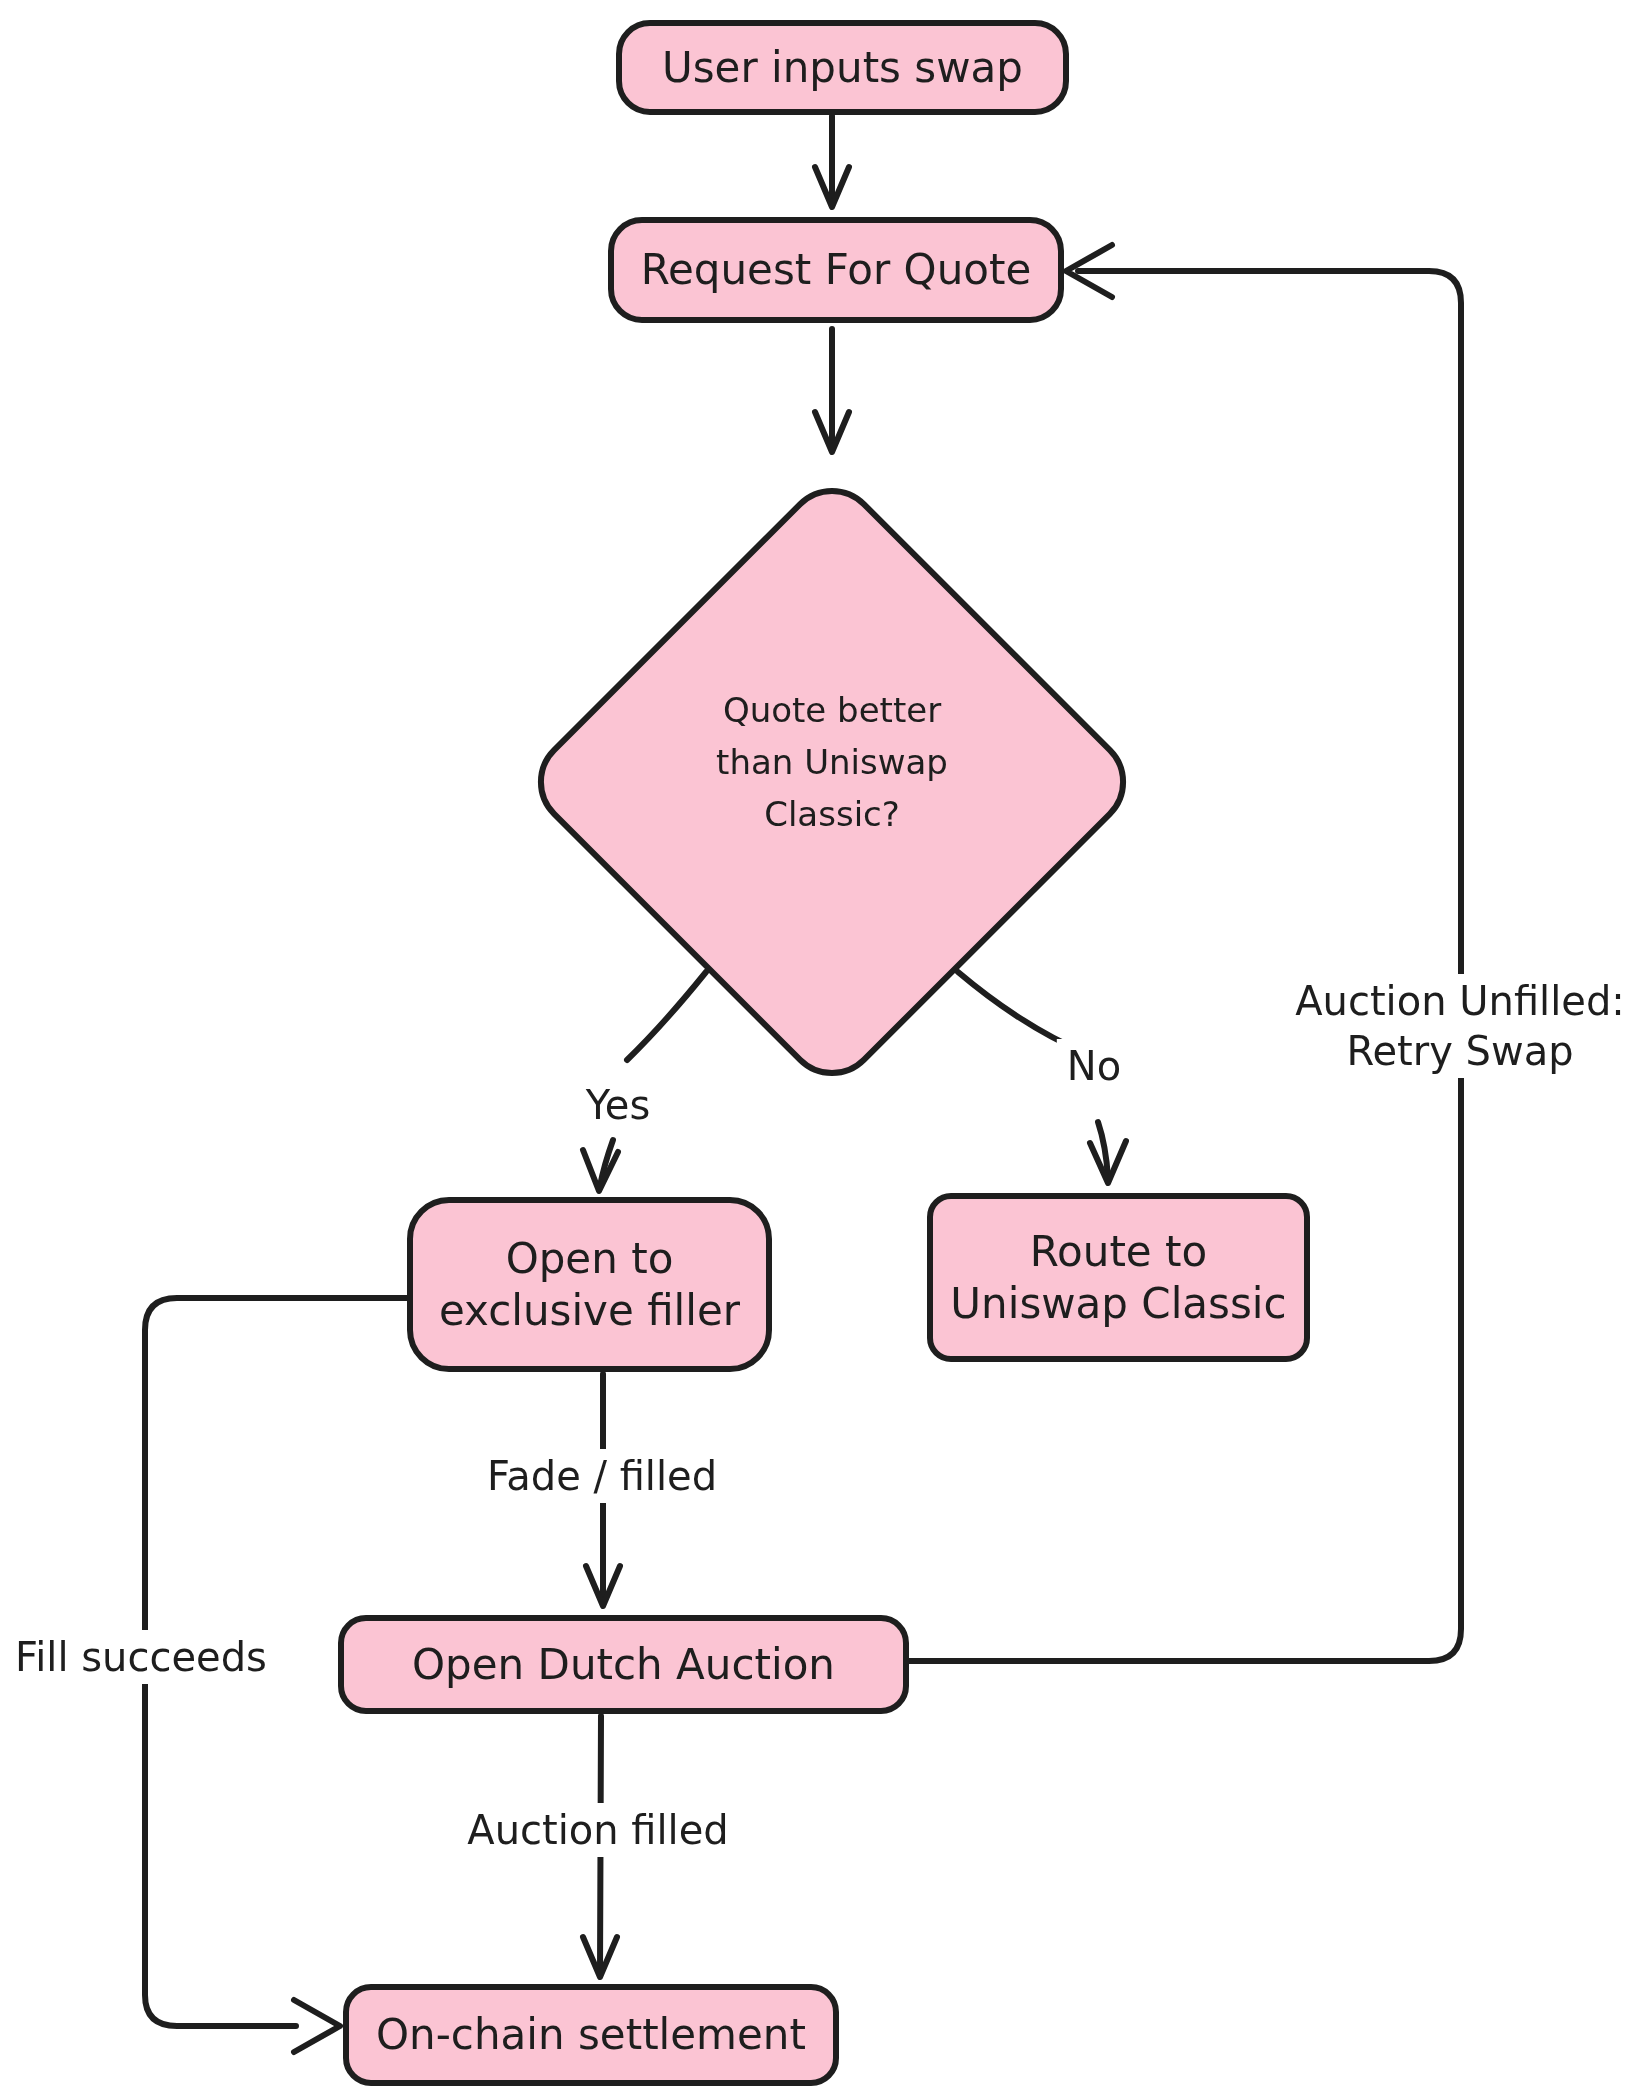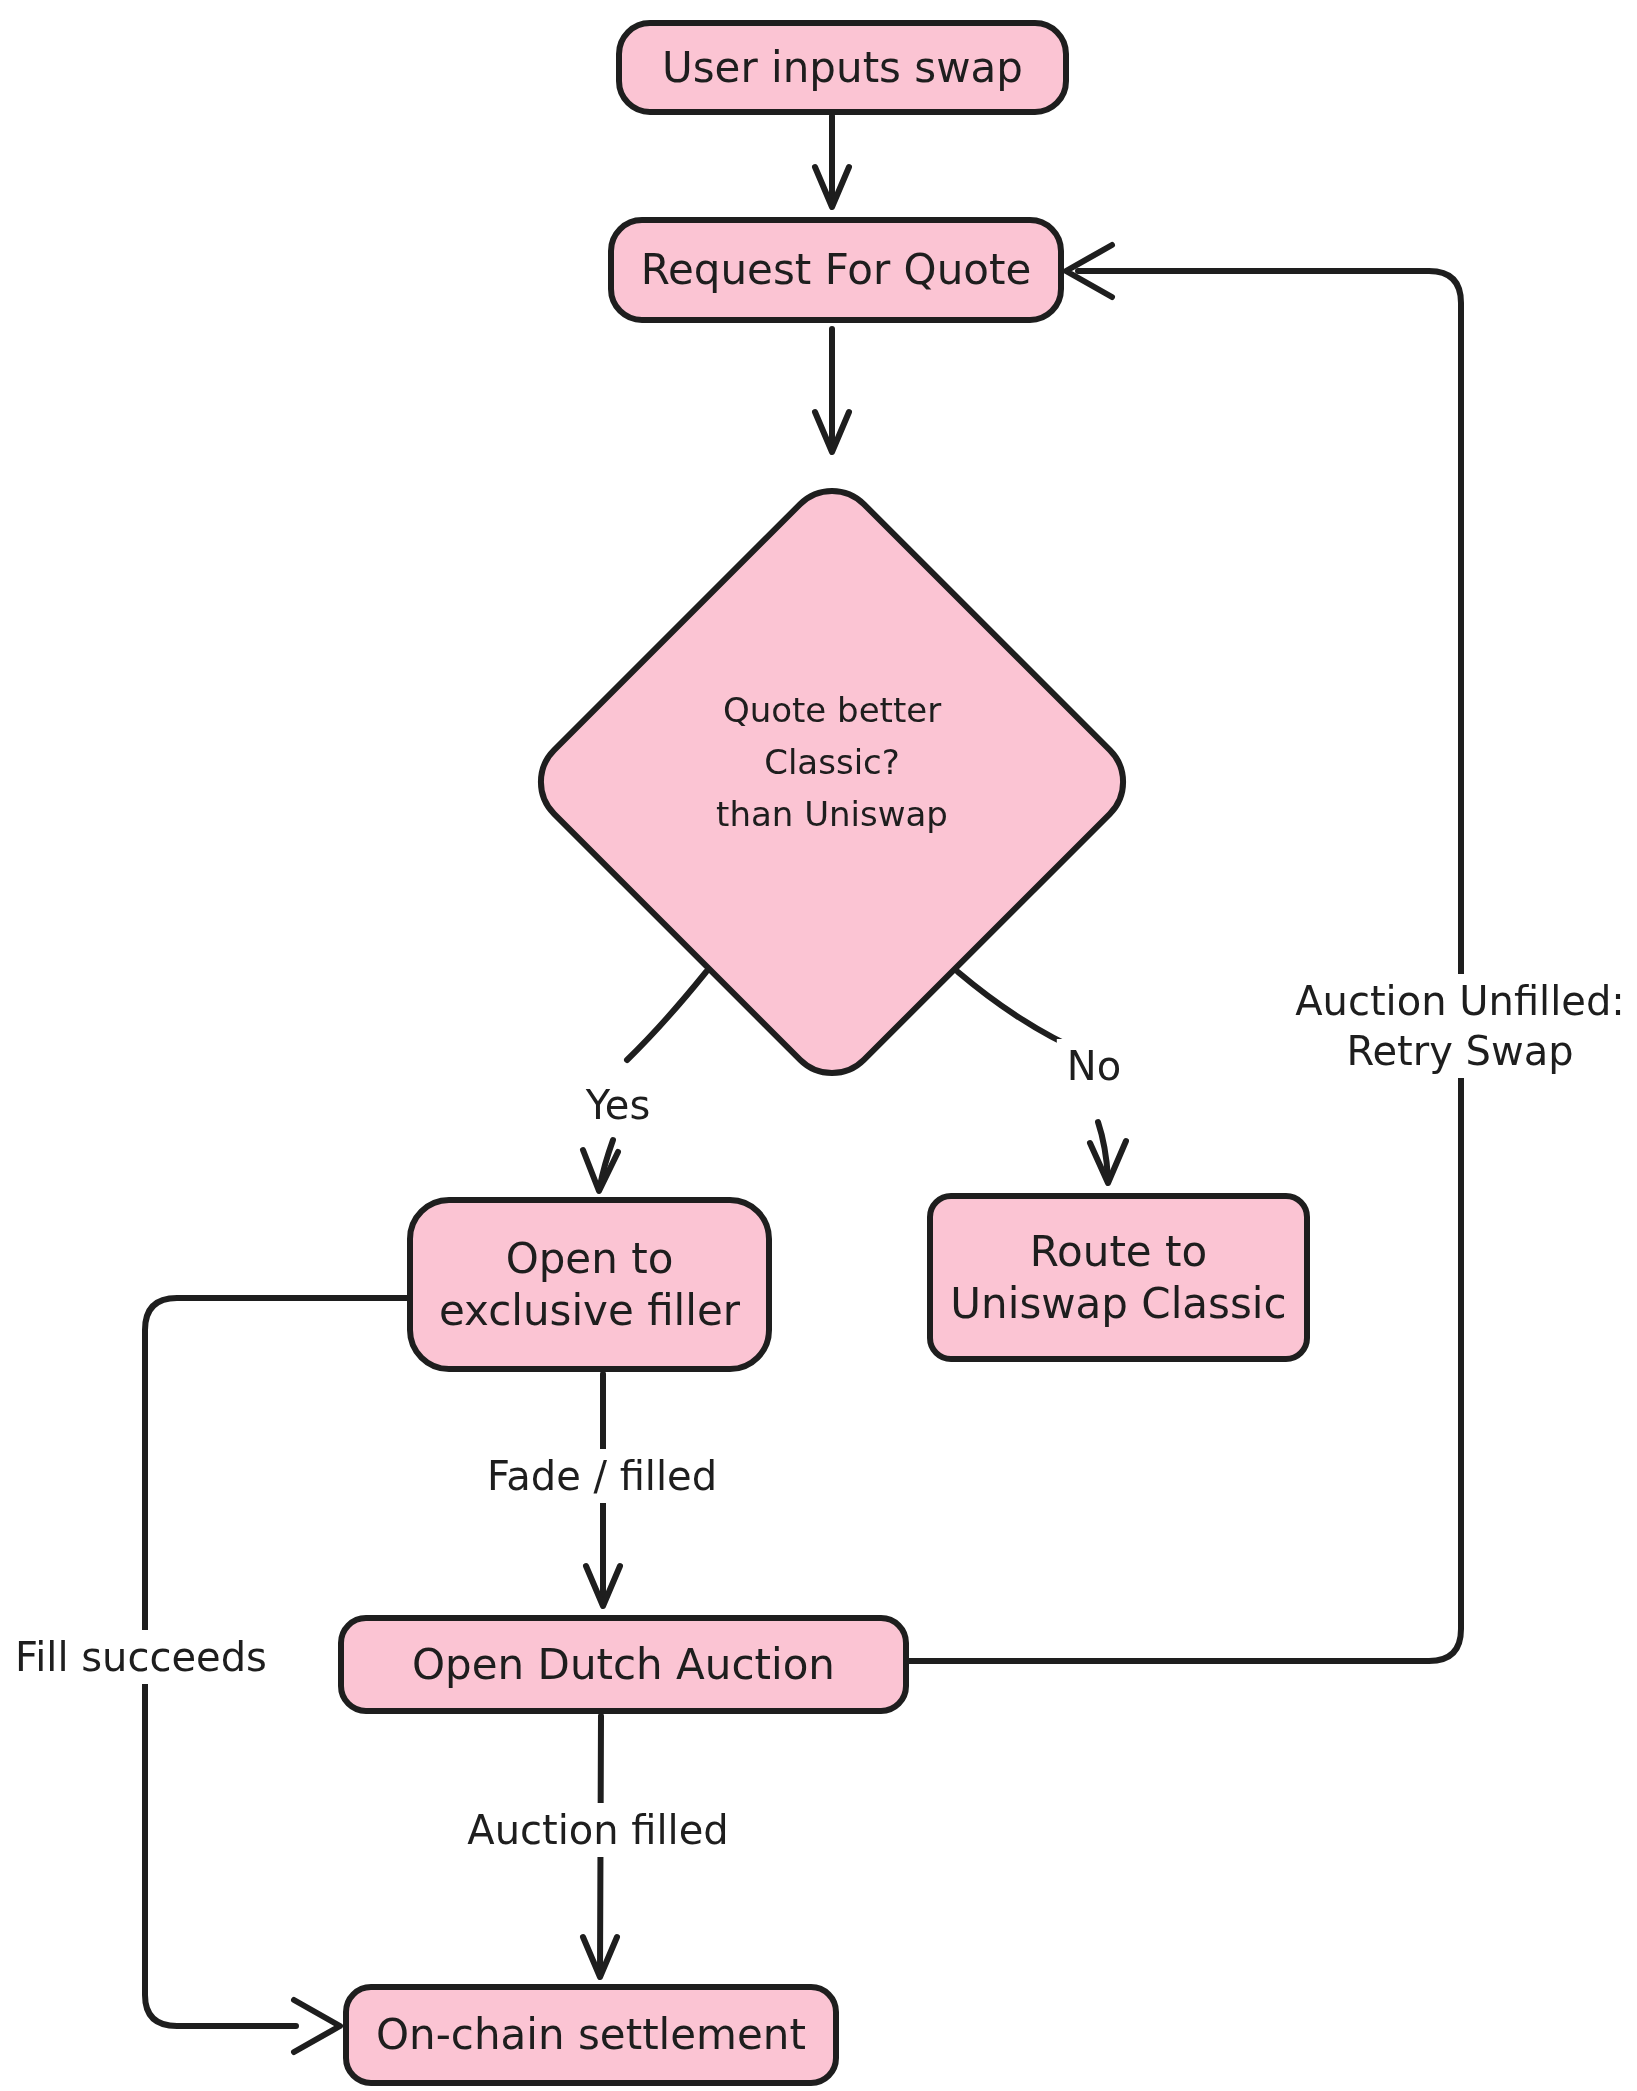--- a/index.html
+++ b/index.html
@@ -118,22 +118,22 @@
     <span>User inputs swap</span>
   </div>
 
   <div class="node" style="left:608px; top:217px; width:456px; height:106px;">
     <span>Request For Quote</span>
   </div>
 
   <div class="diamond"></div>
   <div class="diamond-label">
     <span>Quote better</span>
+    <span>than Uniswap</span>
     <span>Classic?</span>
-    <span>than Uniswap</span>
   </div>
 
   <div class="node" style="left:407px; top:1197px; width:365px; height:175px; border-radius:42px;">
     <span>Open to</span>
     <span>exclusive filler</span>
   </div>
 
   <div class="node" style="left:927px; top:1193px; width:383px; height:169px; border-radius:24px;">
     <span>Route to</span>
     <span>Uniswap Classic</span>

